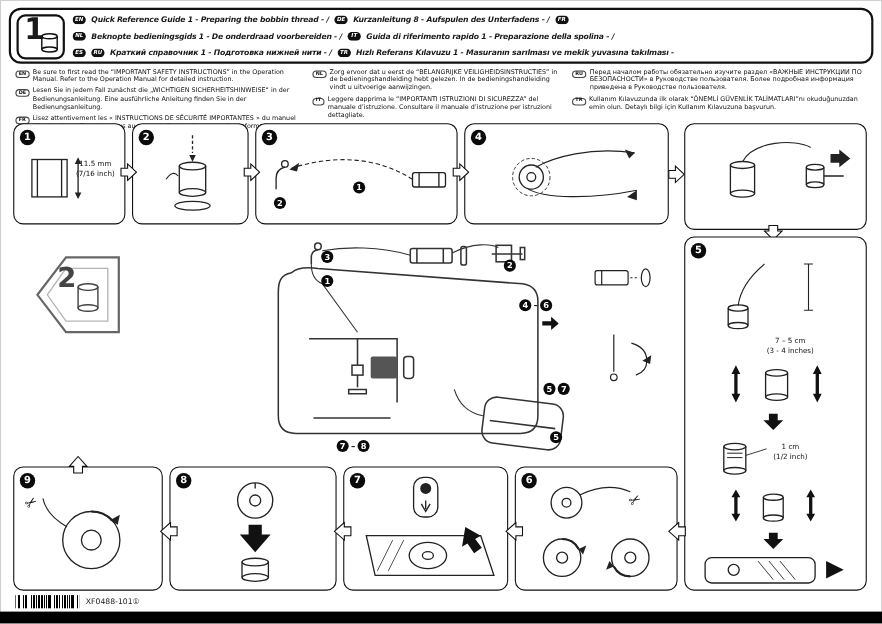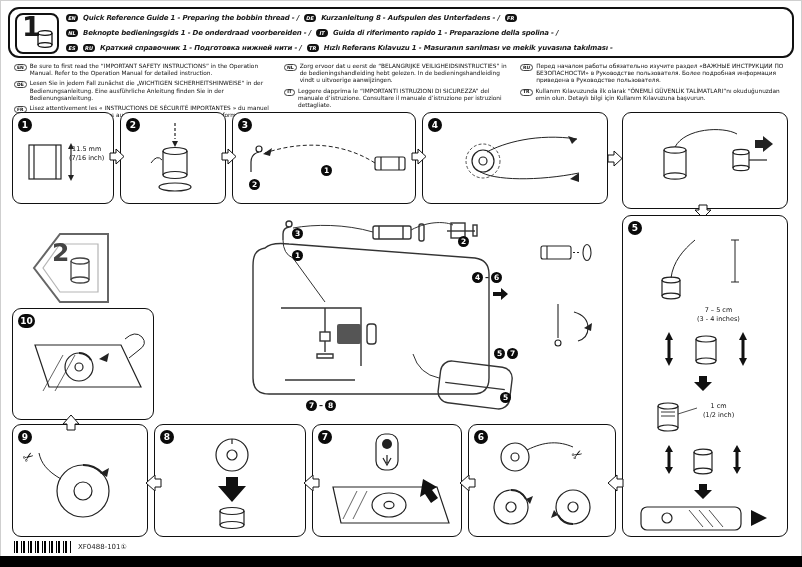--- a/index.html
+++ b/index.html
@@ -368,35 +368,20 @@
     <svg class="abs" style="left:14px;top:286px" width="136" height="32" viewBox="0 0 136 32">
       <rect x="4" y="5" width="100" height="23" rx="6" fill="none" stroke="#222" stroke-width="1.2"></rect>
       <circle cx="30" cy="16" r="5" fill="none" stroke="#222" stroke-width="1.2"></circle>
       <line x1="52" y1="8" x2="66" y2="25" stroke="#222" stroke-width="0.8"></line>
       <line x1="62" y1="8" x2="76" y2="25" stroke="#222" stroke-width="0.8"></line>
       <line x1="72" y1="8" x2="86" y2="25" stroke="#222" stroke-width="0.8"></line>
       <path d="M130 16 l-16 -8 v16 z" fill="#111"></path>
     </svg>
   </div>
 
-  <div class="panel" style="left:12px;top:308px;width:142px;height:112px">
-    <span class="nbadge" style="width:17px;border-radius:9px">10</span>
-    <svg class="abs" style="left:6px;top:16px" width="130" height="90" viewBox="0 0 130 90">
-      <g fill="none" stroke="#222" stroke-width="1.2">
-        <path d="M16 20 h86 l20 42 H30 z"></path>
-        <circle cx="60" cy="42" r="14"></circle>
-        <circle cx="60" cy="42" r="4"></circle>
-        <path d="M60 28 a14 14 0 0 1 12 7" stroke-width="2"></path>
-        <line x1="24" y1="66" x2="44" y2="30" stroke-width="0.7"></line>
-        <line x1="36" y1="66" x2="56" y2="30" stroke-width="0.7"></line>
-        <path d="M106 14 q10 -9 17 -2 q6 7 -3 13 l-10 8" stroke-width="1"></path>
-      </g>
-      <path d="M80 34 l10 -6 -2 9 z" fill="#222"></path>
-    </svg>
-  </div>
 
   <div class="panel" style="left:12px;top:424px;width:136px;height:113px">
     <span class="nbadge">9</span>
     <svg class="abs" style="left:8px;top:12px" width="120" height="96" viewBox="0 0 120 96">
       <g fill="none" stroke="#222" stroke-width="1.2">
         <circle cx="62" cy="54" r="26"></circle>
         <circle cx="62" cy="54" r="9"></circle>
         <path d="M40 42 C 26 34, 20 26, 18 16" stroke-width="1"></path>
         <path d="M62 28 a26 26 0 0 1 19 8" stroke-width="2"></path>
       </g>

